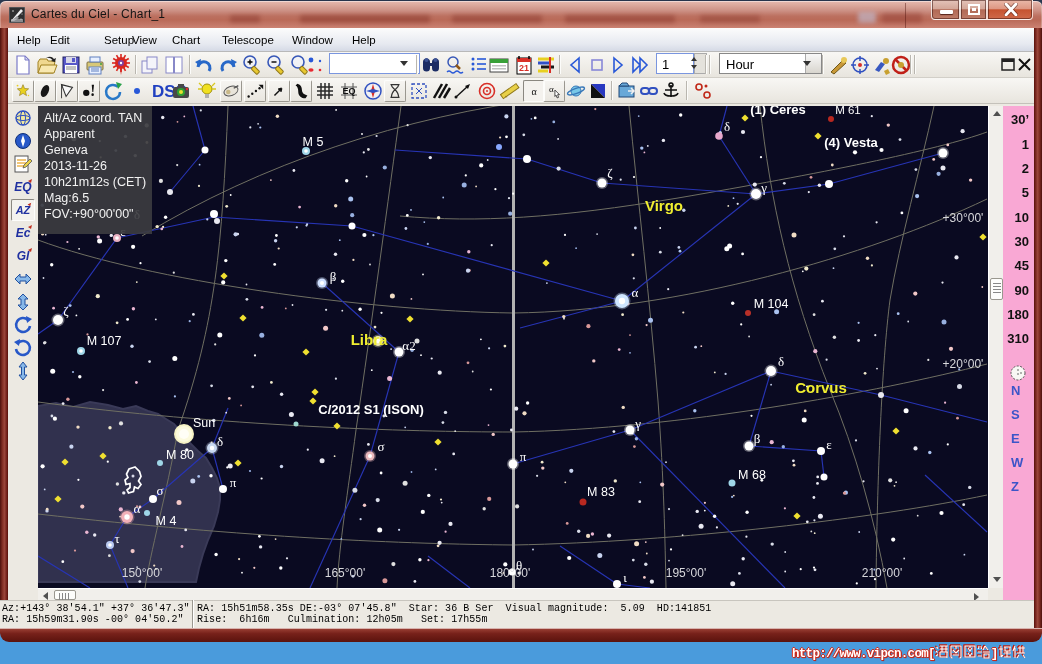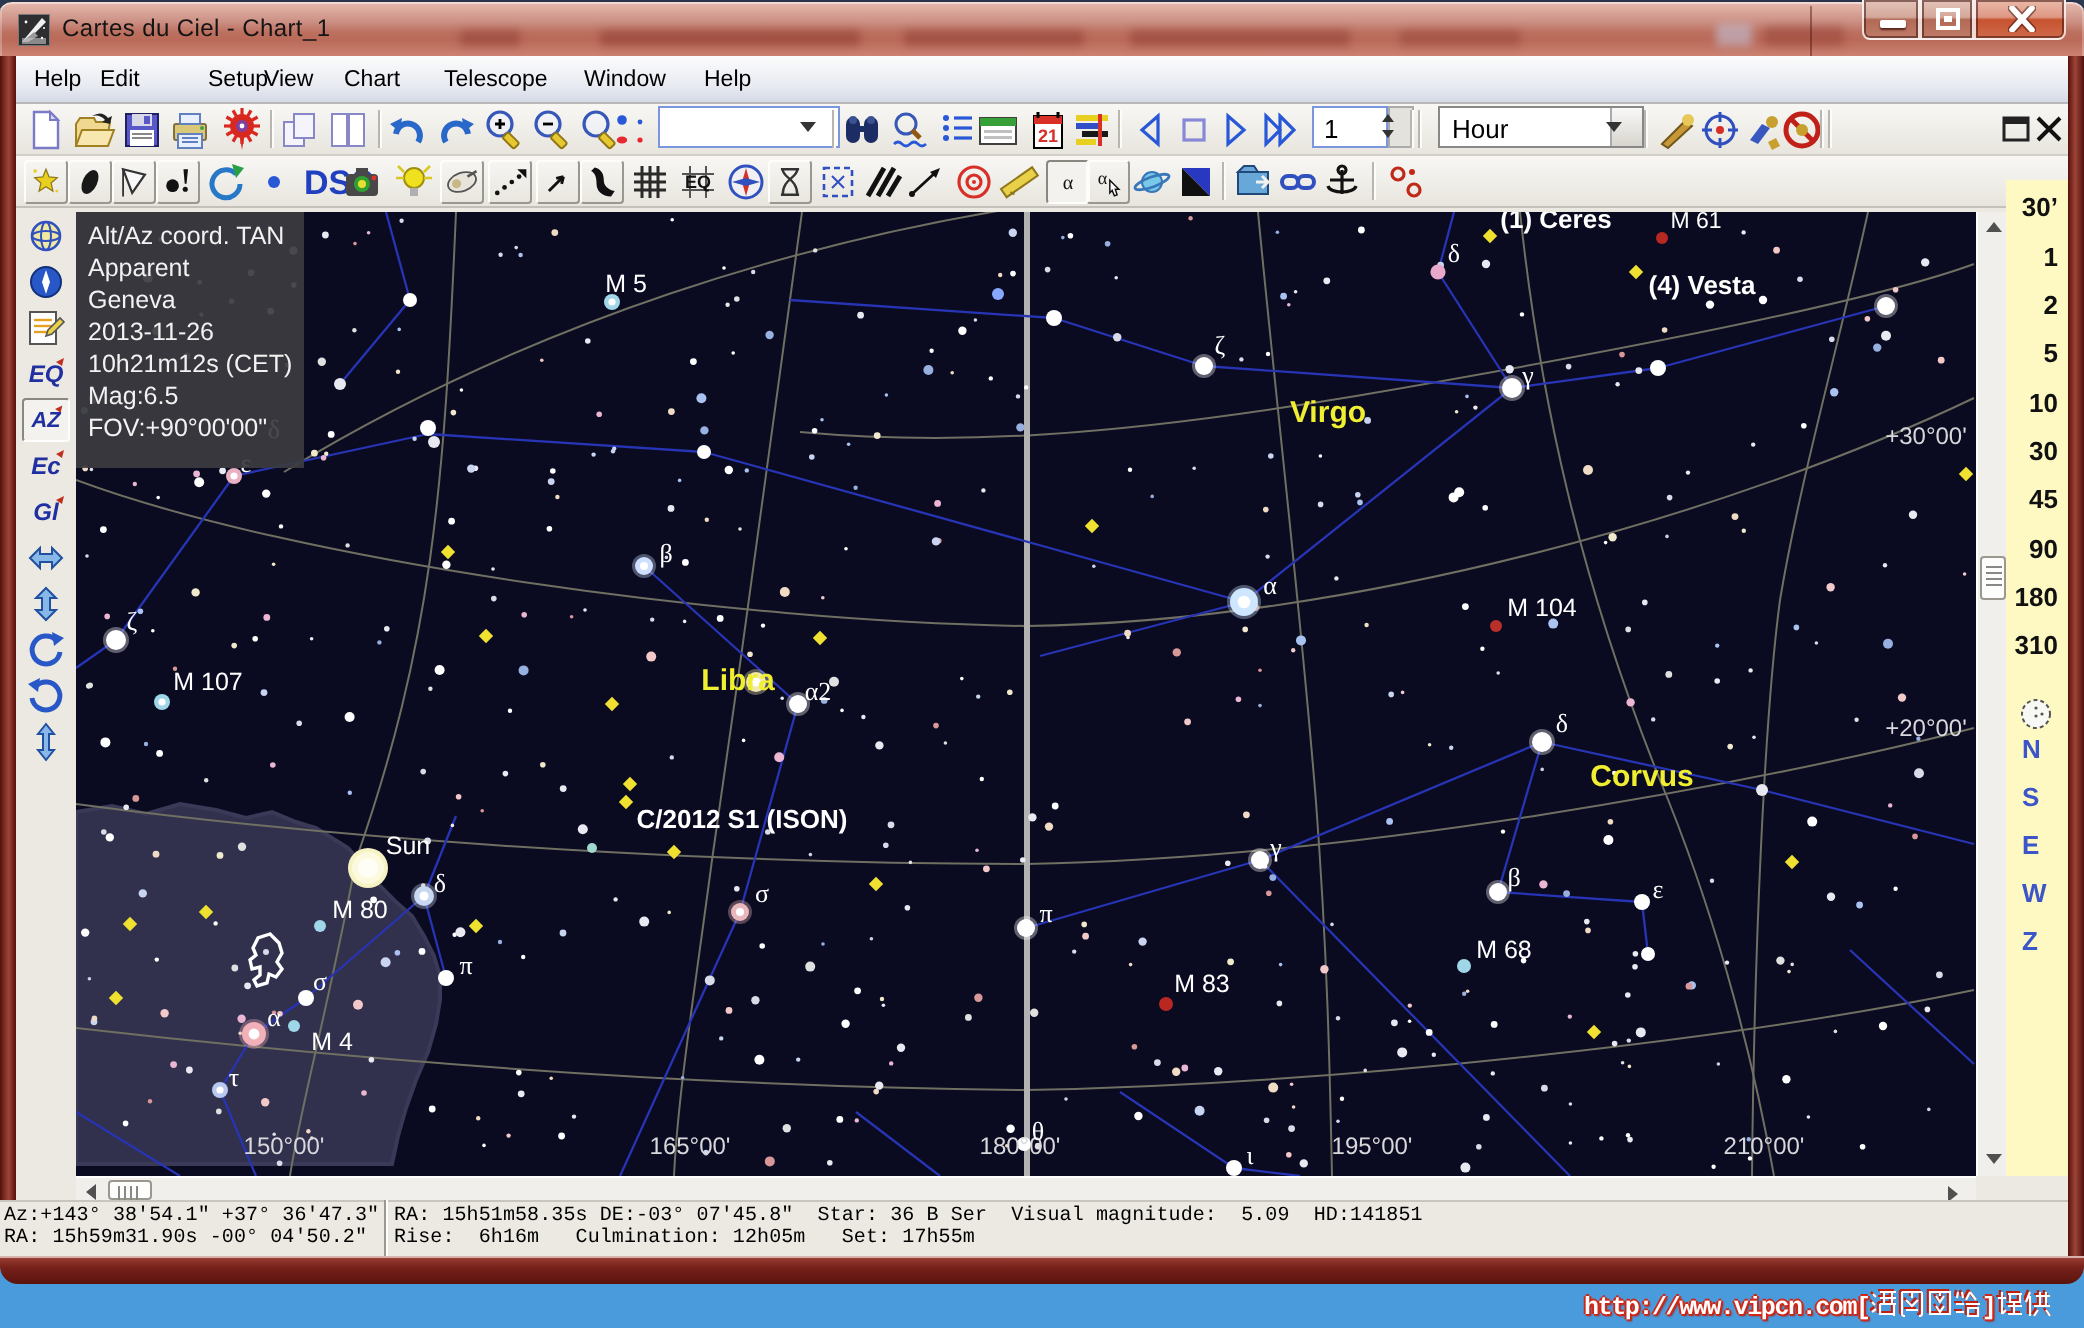--- a/index.html
+++ b/index.html
@@ -33,21 +33,21 @@
 .sep{position:absolute;top:3px;width:2px;height:19px;border-left:1px solid #b9b6af;border-right:1px solid #fcfcfa;}
 .tb{position:absolute;width:22px;height:22px;top:2px;}
 .tbb{border:1px solid;border-color:#fdfdfb #9a978f #9a978f #fdfdfb;border-radius:2px;}
 .tbp{border:1px solid;border-color:#8a8780 #fdfdfb #fdfdfb #8a8780;background:#f4f2ee;border-radius:2px;}
 
 #lbar{left:8px;top:104px;width:30px;height:500px;background:#ece9e2;}
 .lic{position:absolute;left:3px;width:24px;height:22px;}
 
 #chart{left:38px;top:106px;width:950px;height:482px;background:#0a0a21;}
 #vsb{left:988px;top:106px;width:15px;height:482px;border-left:1px solid #fff;background:#f1efeb;}
-#fov{left:1003px;top:90px;width:31px;height:498px;background:#fef9c3;}
+#fov{left:1003px;top:106px;width:31px;height:498px;background:#f9a8d4;}
 .fovn{position:absolute;right:5px;font-size:13px;font-weight:bold;color:#111;}
 .fovl{position:absolute;left:8px;font-size:13px;font-weight:bold;color:#3c55c8;}
 #hsb{left:38px;top:588px;width:950px;height:13px;background:#f1efeb;border-top:1px solid #fff;}
 
 #sbar{left:0;top:600px;width:1034px;height:28px;background:#ece9e2;border-top:1px solid #c8c5be;
  font-family:"Liberation Mono",monospace;font-size:10px;letter-spacing:0.05px;color:#000;}
 #sbar .l1{position:absolute;top:2px;white-space:pre;}
 #sbar .l2{position:absolute;top:13px;white-space:pre;}
 #sdiv{left:192px;top:600px;width:2px;height:28px;border-left:1px solid #9a978f;border-right:1px solid #fff;}
 #url{left:792px;top:644px;font-family:"Liberation Mono",monospace;font-size:12.5px;font-weight:bold;color:#fff;

